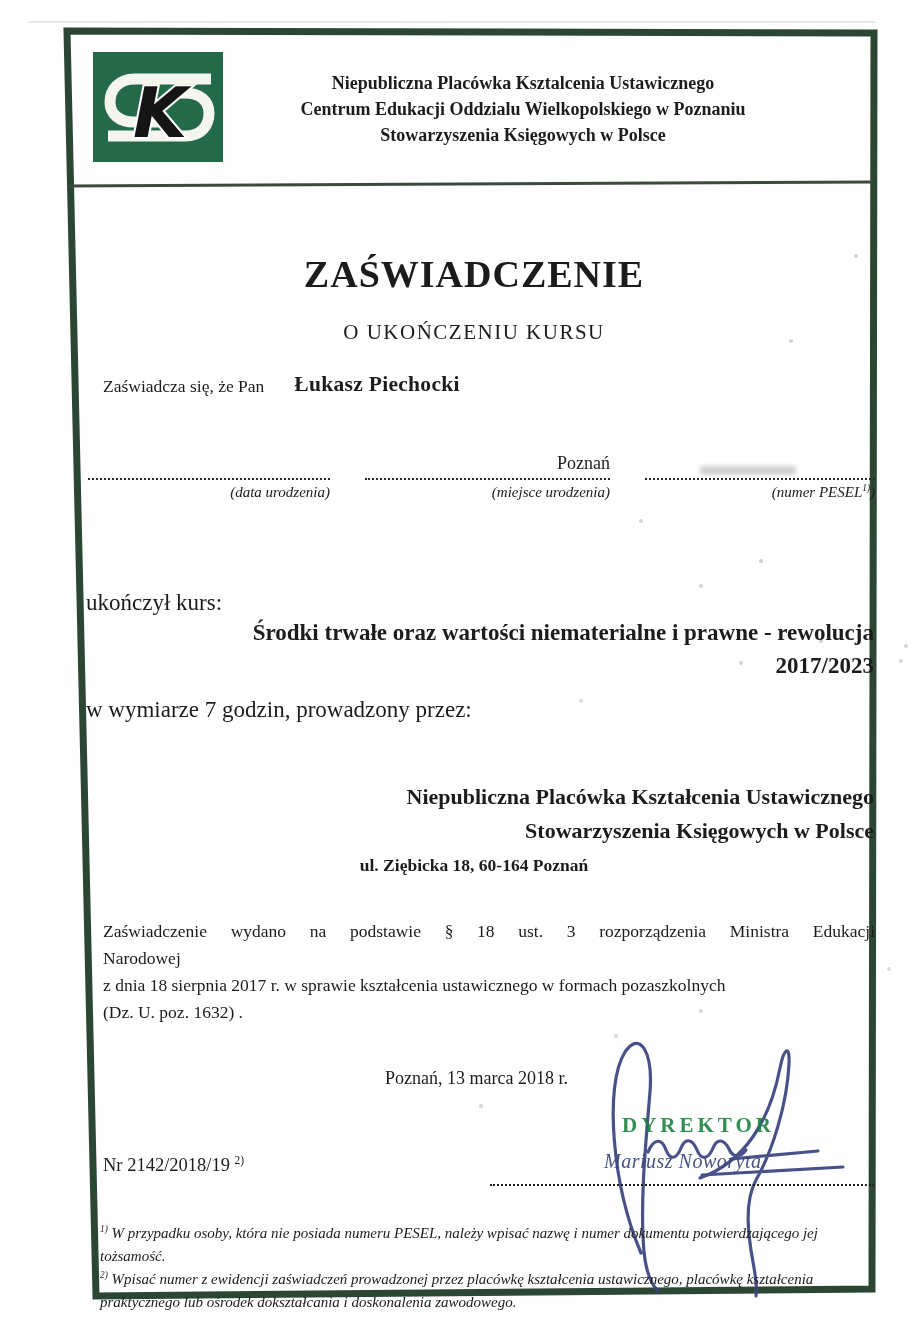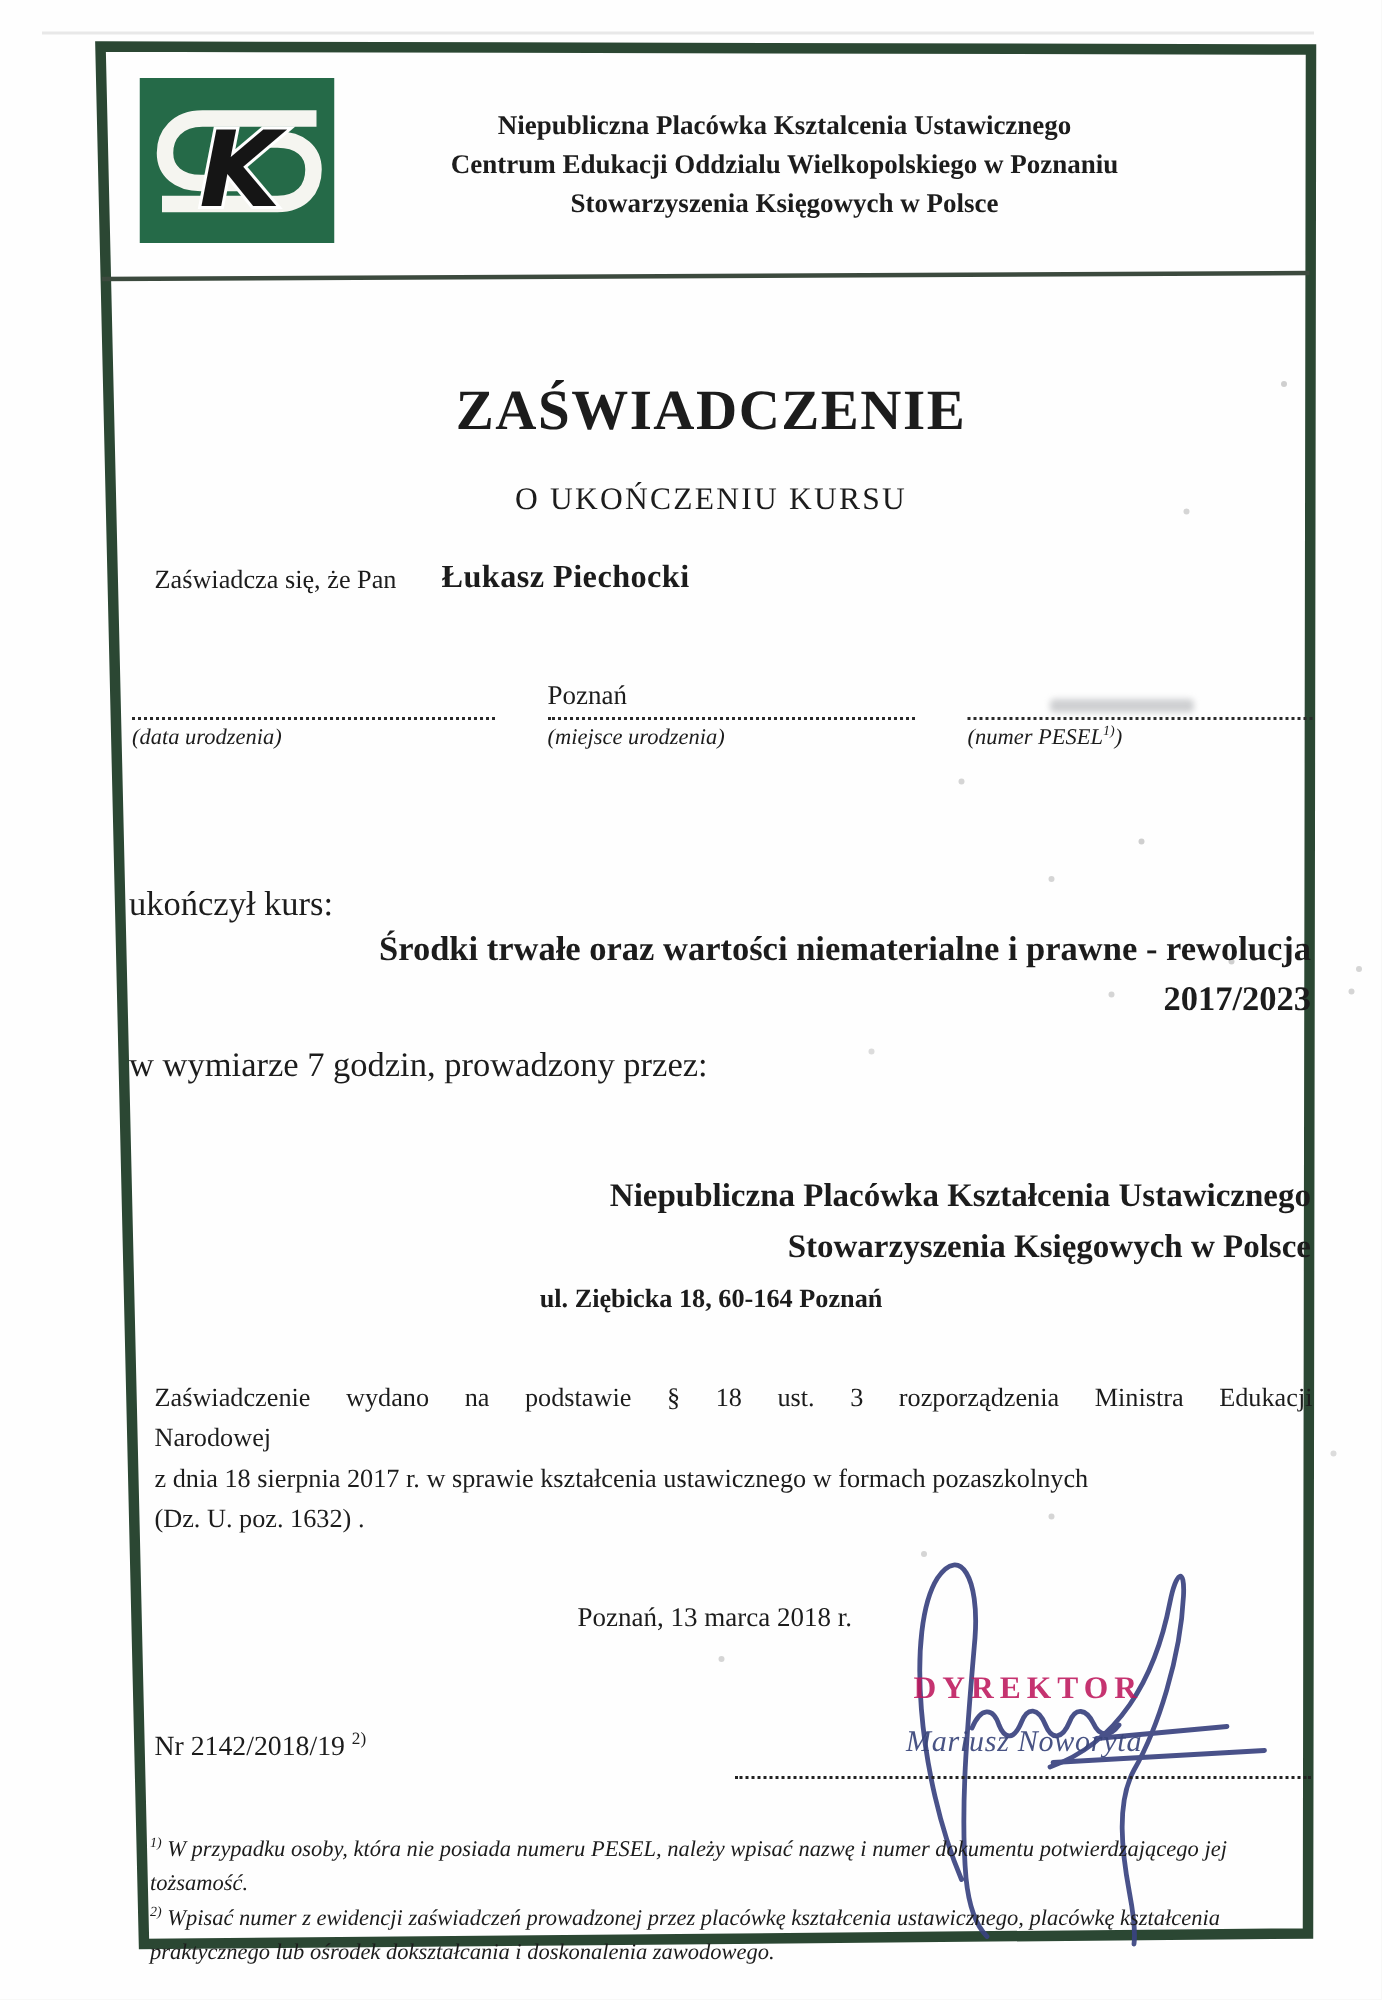--- a/index.html
+++ b/index.html
@@ -19,21 +19,21 @@
     position:absolute; left:74px; top:252px; width:800px; text-align:center;
     font-size:38px; font-weight:bold; letter-spacing:1px;
   }
   .title-sub{
     position:absolute; left:74px; top:320px; width:800px; text-align:center;
     font-size:21px; letter-spacing:1.5px;
   }
   .intro-row{position:absolute; left:103px; top:372px; display:flex; align-items:flex-end;}
   .intro-text{font-size:17.5px;}
   .person-name{font-size:21.5px; font-weight:bold; margin-left:30px; letter-spacing:.3px;}
-  .field{position:absolute; text-align:left;}
+  .field{position:absolute; text-align:right;}
   .field-value{font-size:18px; height:26px; line-height:26px;}
   .dotline{border-bottom:2.5px dotted #2a2a2a; height:2px;}
   .field-label{font-style:italic; font-size:15px; padding-top:4px;}
   .sup{font-size:.62em; vertical-align:super; line-height:0;}
   .redact{
     position:absolute; left:700px; top:466px; width:96px; height:9px;
     background:#a7a9ad; filter:blur(2px); opacity:.55; border-radius:3px;
   }
   .lead-line{position:absolute; left:86px; font-size:23px;}
   .course-title{
@@ -45,22 +45,22 @@
     font-size:22px; font-weight:bold; line-height:34px;
   }
   .provider-address{
     position:absolute; left:74px; top:855px; width:800px; text-align:center;
     font-size:17.5px; font-weight:bold;
   }
   .legal-block{position:absolute; left:103px; top:918px; width:772px; font-size:17.5px; line-height:27px;}
   .legal-justify{text-align:justify; text-align-last:justify;}
   .place-date{position:absolute; left:385px; top:1068px; font-size:18px;}
   .stamp-title{
-    position:absolute; left:609px; top:1113px; font-size:21px; font-weight:bold;
-    letter-spacing:4px; color:#be185d; opacity:.88;
+    position:absolute; left:622px; top:1113px; font-size:21px; font-weight:bold;
+    letter-spacing:4px; color:#15803d; opacity:.88;
   }
   .stamp-name{
     position:absolute; left:604px; top:1150px; font-size:20px; font-style:italic;
     color:#39457a; opacity:.92; letter-spacing:.5px;
   }
   .cert-number{position:absolute; left:103px; top:1155px; font-size:18.5px;}
   .sig-dotline{position:absolute; left:490px; top:1182px; width:384px; border-bottom:2.5px dotted #222; height:2px;}
   .footnotes{
     position:absolute; left:100px; top:1207px; width:780px;
     font-style:italic; font-size:15px; line-height:22.5px;margin-top:15px;

